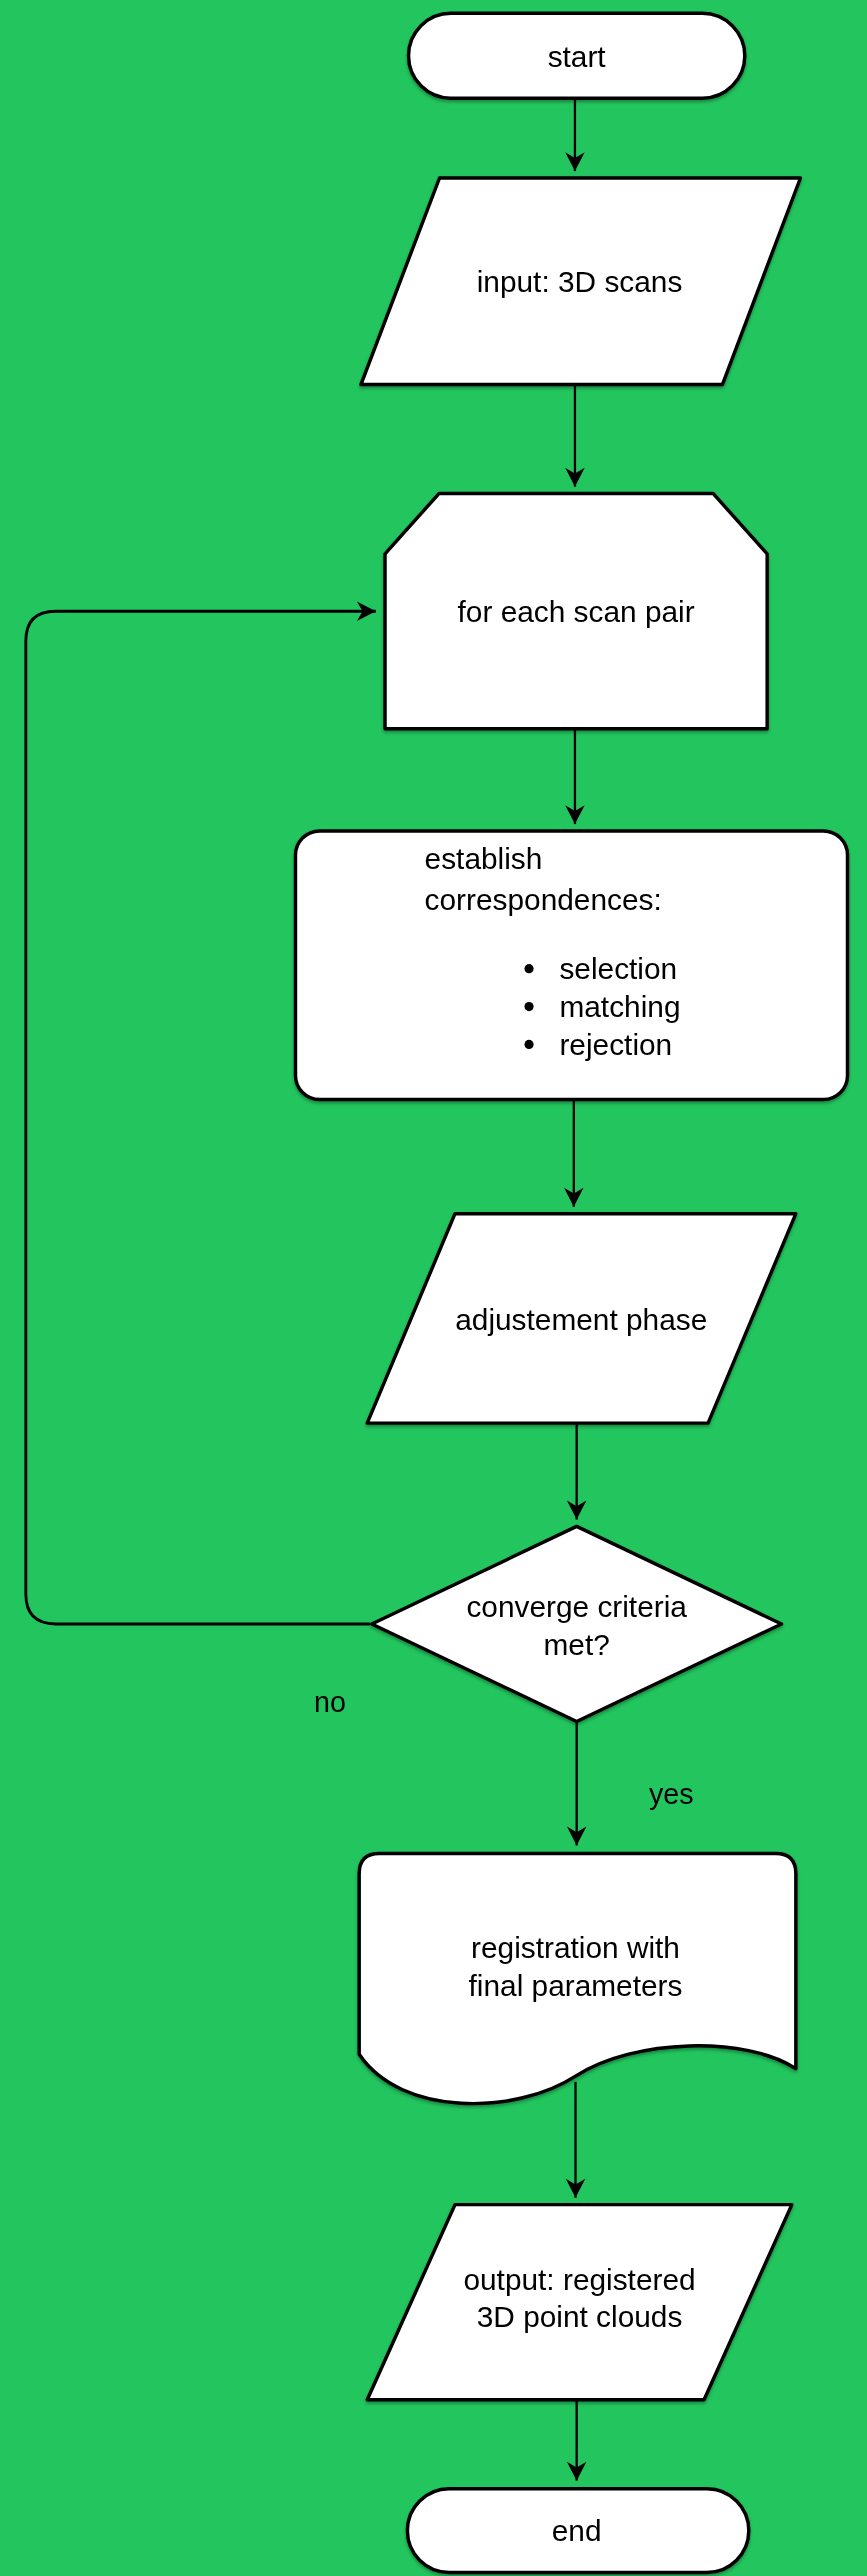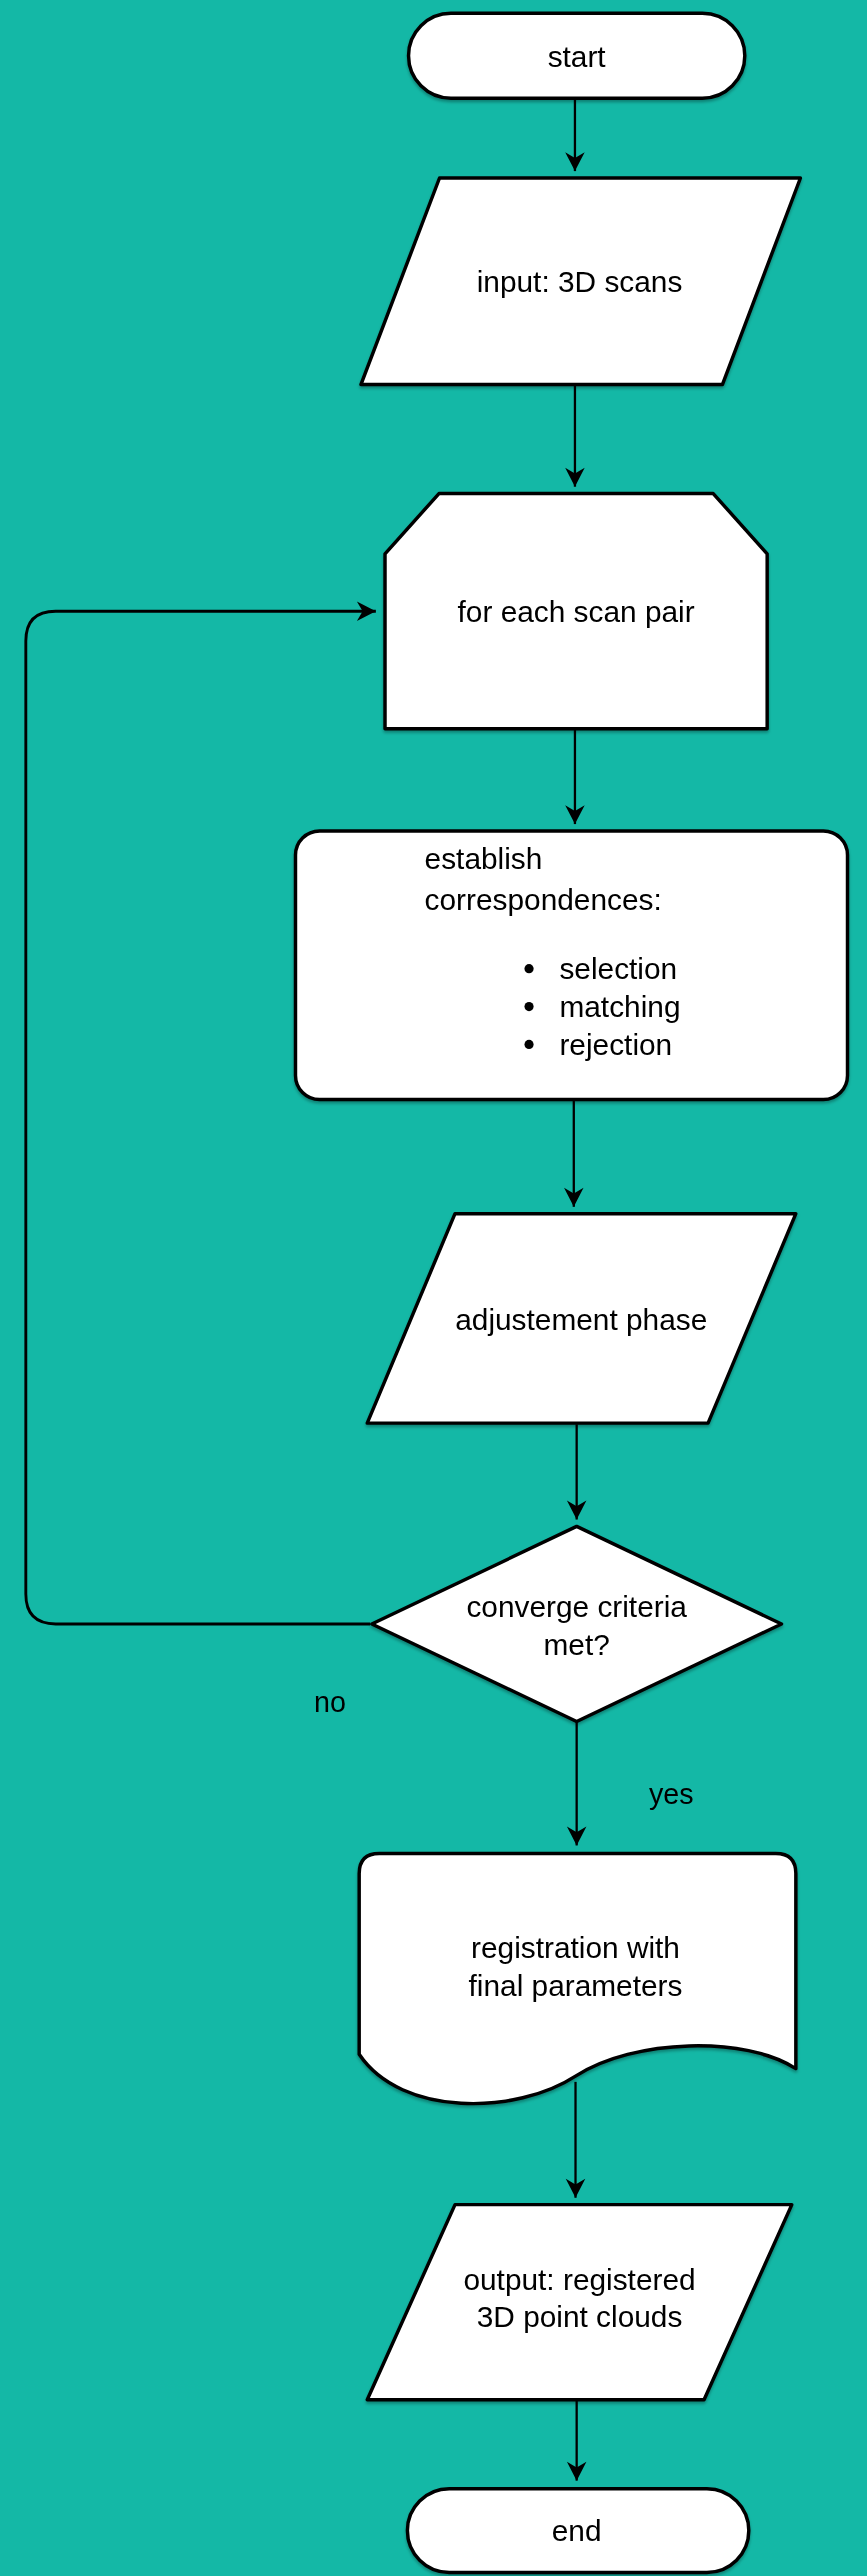--- a/index.html
+++ b/index.html
@@ -3,21 +3,21 @@
 <meta charset="utf-8">
 <style>
   html, body {
     margin: 0;
     padding: 0;
     background: #ffffff;
   }
   .canvas {
     width: 867px;
     height: 2576px;
-    background: #14b8a6;
+    background: #22c55e;
     position: relative;
     text-align: right;
   }
   svg { display: block; }
   .node-shape {
     fill: #ffffff;
     stroke: #000000;
     stroke-width: 6;
     stroke-linejoin: round;
   }

